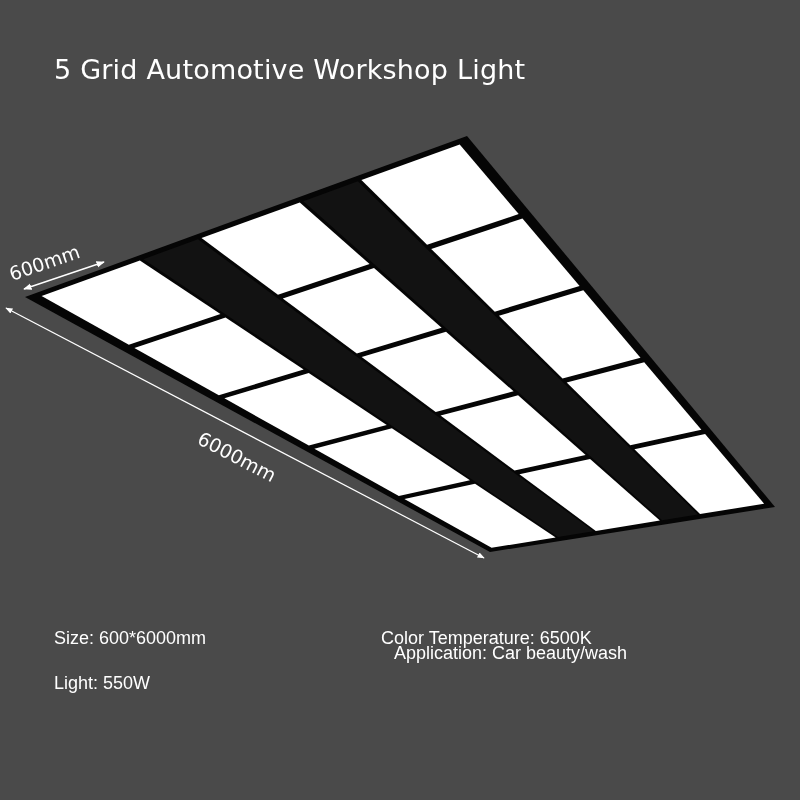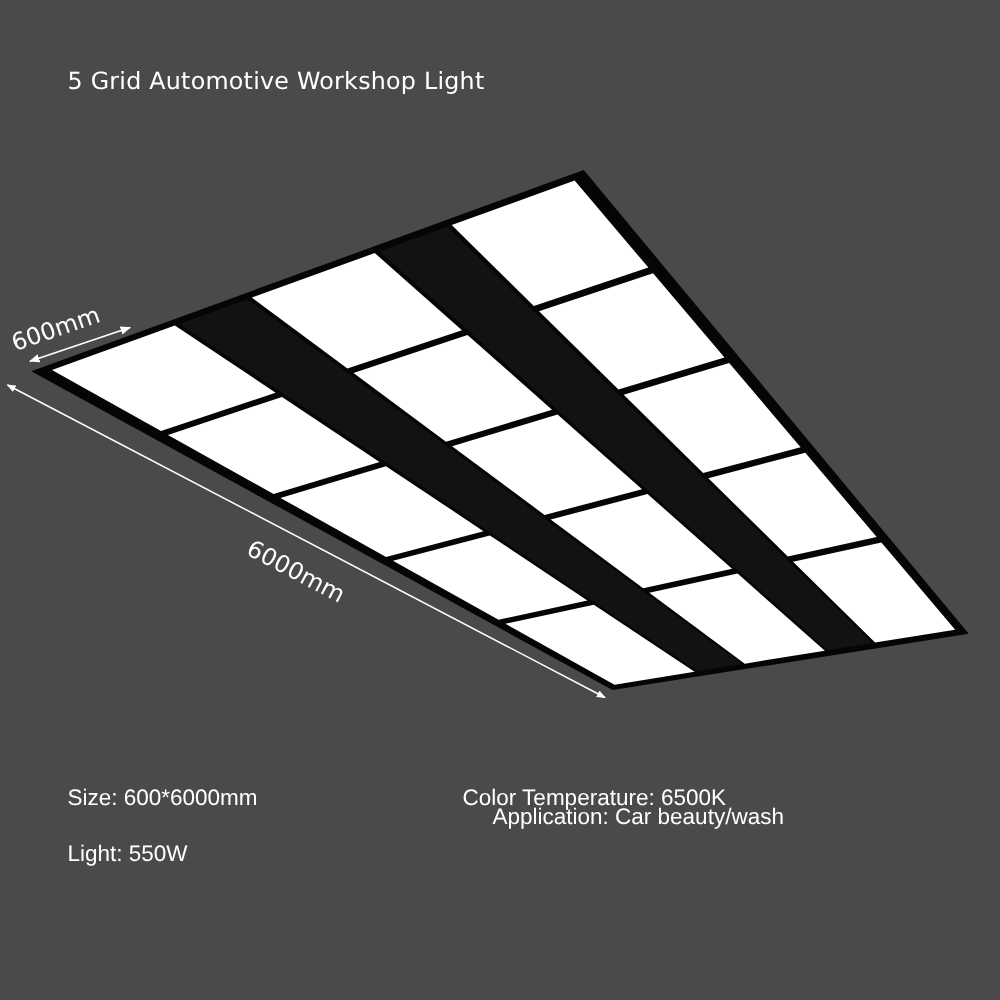--- a/index.html
+++ b/index.html
@@ -7,21 +7,21 @@
       width: 800px; height: 800px;
       background: #4a4a4a;
       position: relative;
       overflow: hidden;
       font-family: "DejaVu Sans", "Liberation Sans", sans-serif;
       color: #ffffff;
     }
     .title {
       position: absolute;
       left: 54px; top: 54px;
-      font-size: 19px;
+      font-size: 27px;
       font-weight: normal;
       letter-spacing: 0.2px;
       white-space: nowrap;
     }
     #fixture-svg {
       position: absolute; left: 0; top: 0;
       width: 800px; height: 800px;
     }
     .dim-label {
       fill: #ffffff;
@@ -70,14 +70,14 @@
 
   <line x1="24" y1="289" x2="104" y2="262" stroke="#ffffff" stroke-width="1.4" marker-start="url(#arrow)" marker-end="url(#arrow)"></line>
   <text class="dim-label" x="12" y="281" transform="rotate(-19 12 281)">600mm</text>
 
   <line x1="6" y1="308" x2="484" y2="558" stroke="#ffffff" stroke-width="1.2" marker-start="url(#arrow)" marker-end="url(#arrow)"></line>
   <text class="dim-label" x="196" y="443" transform="rotate(27.6 196 443)">6000mm</text>
 </svg>
 
 <div class="spec" style="left:54px; top:628px;">Size: 600*6000mm</div>
 <div class="spec" style="left:54px; top:673px;">Light: 550W</div>
-<div class="spec" style="left:370px; top:628px;text-align:right;">Color Temperature: 6500K</div>
+<div class="spec" style="left:381px; top:628px;text-align:right;">Color Temperature: 6500K</div>
 <div class="spec" style="left:381px; top:643px;margin-left:13px;">Application: Car beauty/wash</div>
 
 </body></html>

